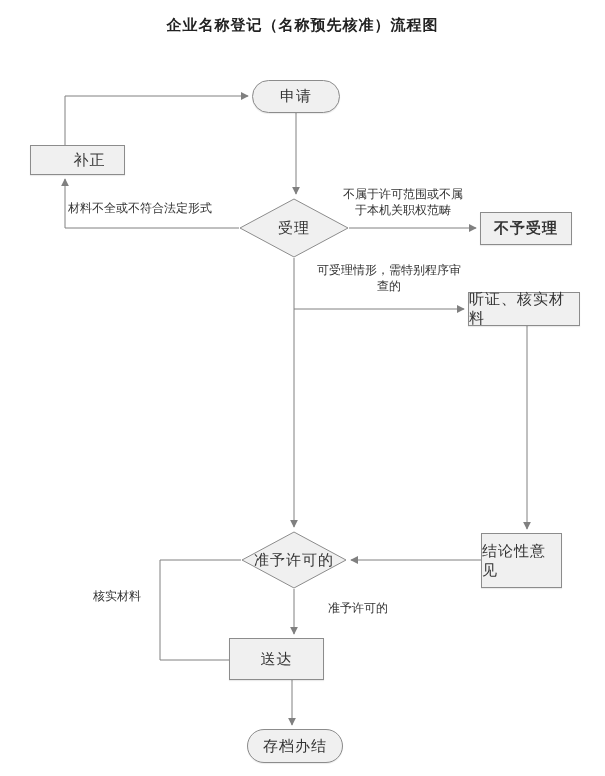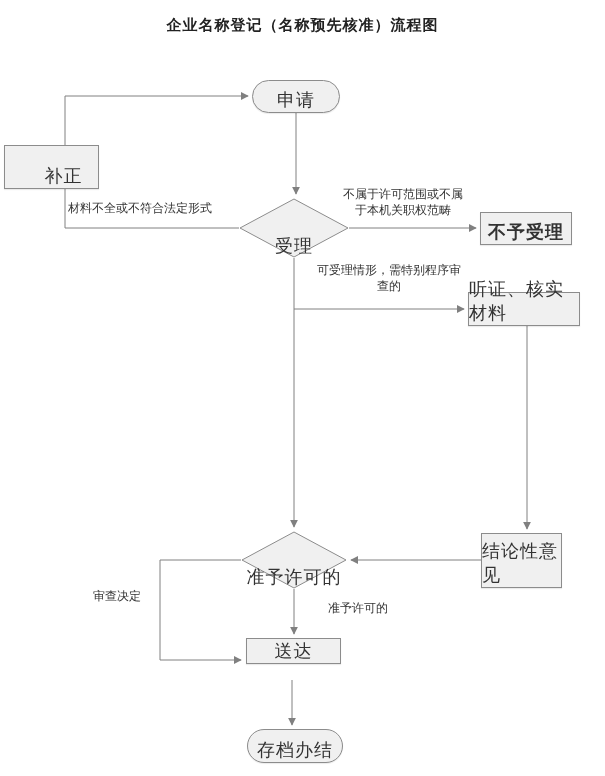--- a/index.html
+++ b/index.html
@@ -19,23 +19,23 @@
     width: 100%;
     text-align: center;
     font-size: 15px;
     font-weight: bold;
     color: #222222;
     letter-spacing: 1px;
   }
   .node {
     position: absolute;
     display: flex;
-    align-items: flex-end;
+    align-items: center;
     justify-content: center;
-    font-size: 18px;
+    font-size: 15px;
     color: #333333;
     letter-spacing: 1px;
   }
   .rect {
     background: #f0f0f0;
     border: 1px solid #8c8c8c;
     box-shadow: 0 1px 1px rgba(0,0,0,0.08);
   }
   .stadium {
     background: #f0f0f0;
@@ -93,21 +93,21 @@
     <path class="connector" d="M481,560 H351"></path>
     <path class="connector" d="M294,589 V634"></path>
     <path class="connector" d="M241,560 H160 V660 H241"></path>
     <path class="connector" d="M292,680 V725"></path>
   </svg>
 
   <div class="node stadium" style="left:252px; top:80px; width:88px; height:33px;">
     <span class="lbl">申请</span>
   </div>
 
-  <div class="node rect" style="left:4px; top:145px; width:95px; height:44px;padding-left:24px;">
+  <div class="node rect" style="left:30px; top:145px; width:95px; height:30px;padding-left:24px;">
     <span class="lbl">补正</span>
   </div>
 
   <div class="node diamond" style="left:239px; top:198px; width:110px; height:60px;">
     <svg class="shape" viewBox="0 0 110 60" preserveAspectRatio="none">
       <polygon points="55,1 109,30 55,59 1,30" fill="#f0f0f0" stroke="#8c8c8c" stroke-width="1"></polygon>
     </svg>
     <span class="lbl">受理</span>
   </div>
 
@@ -123,31 +123,31 @@
     <svg class="shape" viewBox="0 0 106 58" preserveAspectRatio="none">
       <polygon points="53,1 105,29 53,57 1,29" fill="#f0f0f0" stroke="#8c8c8c" stroke-width="1"></polygon>
     </svg>
     <span class="lbl">准予许可的</span>
   </div>
 
   <div class="node rect" style="left:481px; top:533px; width:81px; height:55px;">
     <span class="lbl">结论性意见</span>
   </div>
 
-  <div class="node rect" style="left:246px; top:638px; width:95px; height:26px;font-family:Liberation Mono, monospace;">
+  <div class="node rect" style="left:229px; top:638px; width:95px; height:42px;font-family:Liberation Mono, monospace;">
     <span class="lbl">送达</span>
   </div>
 
   <div class="node stadium" style="left:247px; top:729px; width:96px; height:34px;">
     <span class="lbl">存档办结</span>
   </div>
 
   <div class="edge-label nowrap" style="left:68px; top:200px;">材料不全或不符合法定形式</div>
 
   <div class="edge-label" style="left:340px; top:186px; width:126px;">不属于许可范围或不属于本机关职权范畴</div>
 
   <div class="edge-label" style="left:314px; top:262px; width:150px;">可受理情形，需特别程序审查的</div>
 
-  <div class="edge-label nowrap" style="left:93px; top:588px;">审查决定</div>
+  <div class="edge-label nowrap" style="left:93px; top:588px;">核实材料</div>
 
   <div class="edge-label nowrap" style="left:328px; top:600px;">准予许可的</div>
 
 </div>
 
 </body></html>

